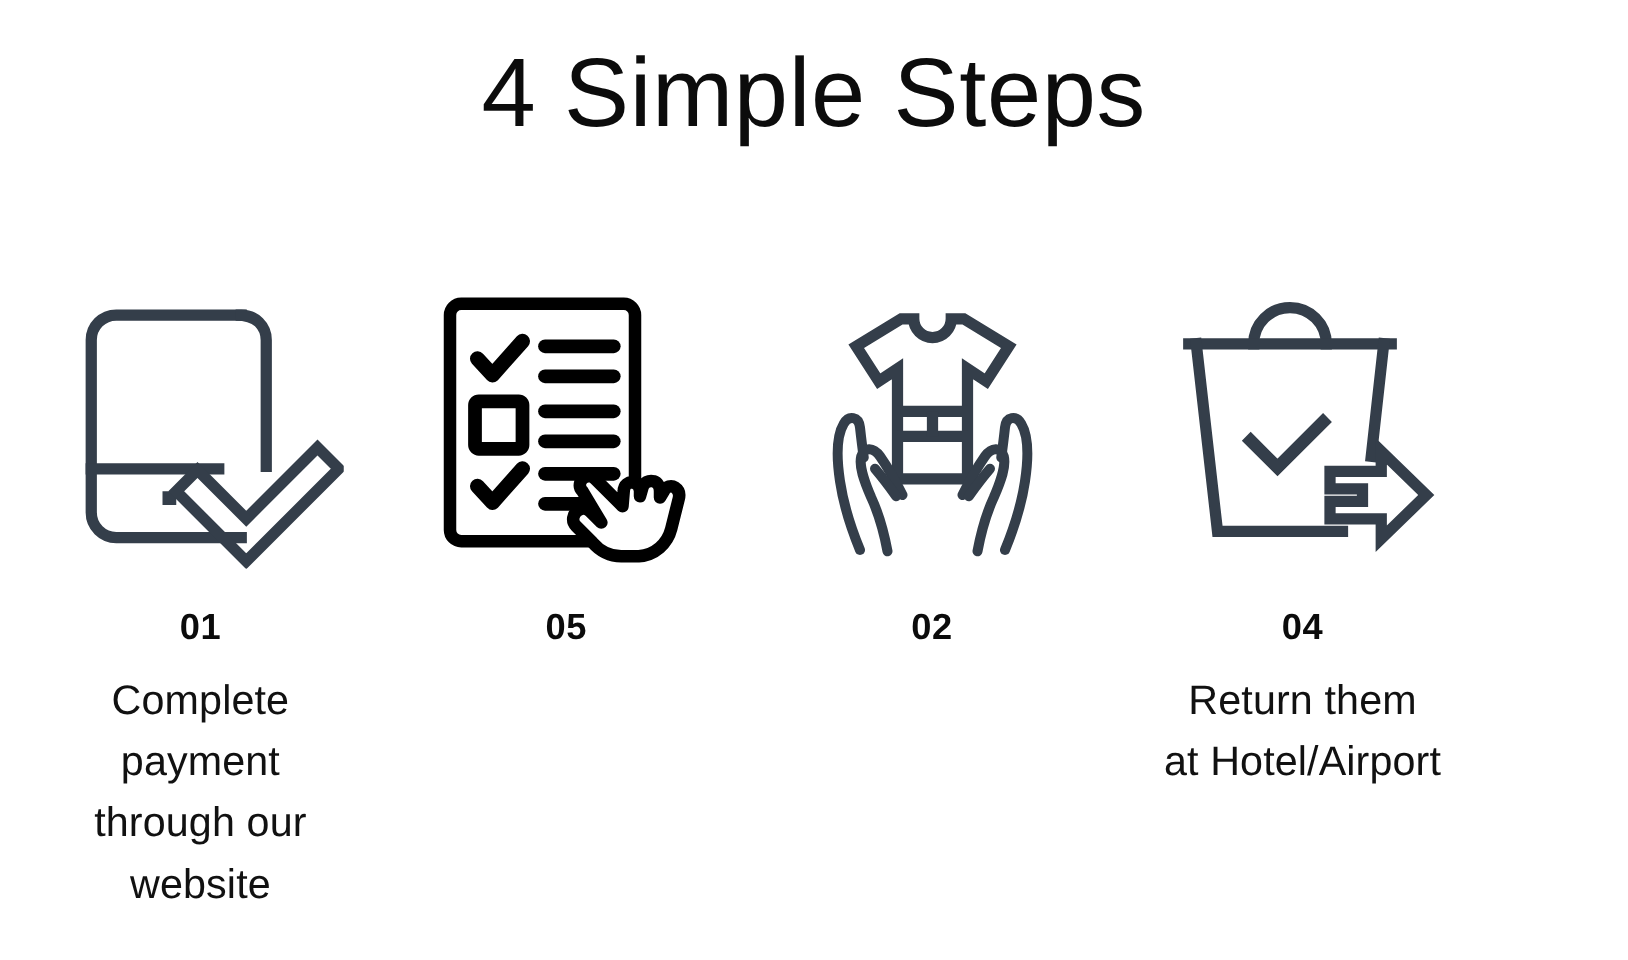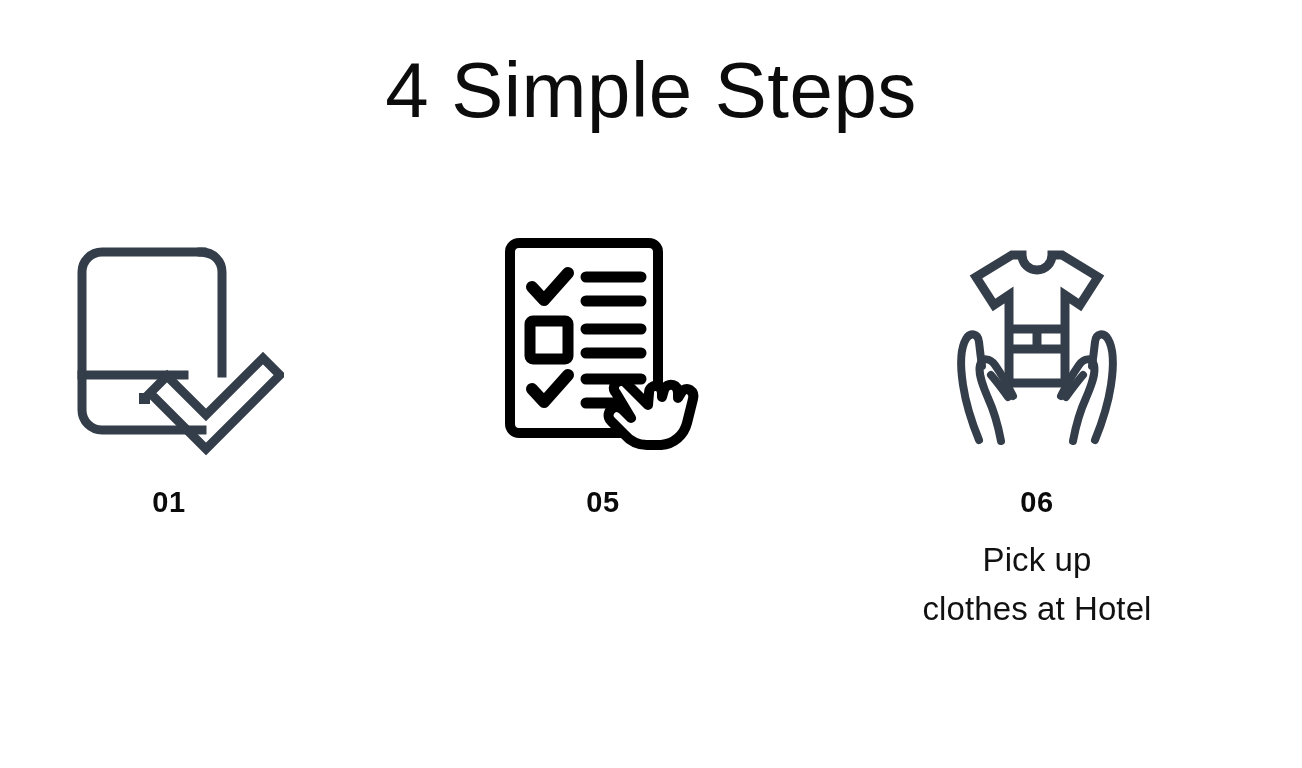--- a/index.html
+++ b/index.html
@@ -32,21 +32,20 @@
     left: 0;
     width: 1302px;
     text-align: center;
     font-family: "Liberation Sans", sans-serif;
     font-size: 78px;
     font-weight: 300;
     line-height: 1.05;
     letter-spacing: 0.5px;
     color: #0c0c0c;
     white-space: nowrap;
-    margin-top: 16px;
   }
 
   
   .steps {
     position: absolute;
     top: 214px;
     left: 0;
     width: 1206px;
     display: flex;
     flex-direction: row;
@@ -120,20 +119,24 @@
 
             <path d="M28 150 H130"></path>
 
             <rect x="85" y="168" width="11" height="11" fill="#343e4a" stroke="none"></rect>
 
             <path d="M113 151 L96 168 L152 224 L226 150 L209 133 L152 190 Z" stroke-linejoin="miter"></path>
           </g>
         </svg>
       </div>
       <div class="step-num">01</div>
+      <div class="step-desc">Complete
+payment
+through our
+website</div>
     </div>
 
     <div class="step s2">
       <div class="icon-wrap">
         <svg width="230" height="230" viewBox="0 0 230 230" fill="none" aria-hidden="true">
           <g stroke="#000000" fill="none">
 
             <rect x="22" y="18" width="148" height="190" rx="9" ry="9" stroke-width="10"></rect>
 
             <path d="M44 62 L56 75 L80 48" stroke-width="12" stroke-linecap="round" stroke-linejoin="round"></path>
@@ -225,20 +228,39 @@
             <path d="M151 216
                      C154 200 158 186 164 173
                      C170 159 174 148 172 140
                      C170 132 162 133 157 140
                      C150 150 144 161 139 171"></path>
             <path d="M161 150
                      C155 157 149 165 144 172"></path>
           </g>
         </svg>
       </div>
-      <div class="step-num">06</div>
-      <div class="step-desc">Pick up
-clothes at Hotel</div>
-    </div>
-
+      <div class="step-num">02</div>
+    </div>
+
+    <div class="step s4">
+      <div class="icon-wrap">
+        <svg width="230" height="230" viewBox="0 0 230 230" fill="none" aria-hidden="true">
+          <g stroke="#343e4a" fill="none" stroke-width="9" stroke-linecap="square" stroke-linejoin="miter">
+
+            <path d="M76 50 a29 29 0 0 1 58 0"></path>
+
+            <path d="M24 50 H186"></path>
+            <path d="M30 50 L47 200 H147"></path>
+            <path d="M180 50 L170 140"></path>
+
+            <path d="M70 124 L95 149 L135 109" stroke-width="10" stroke-linecap="butt" stroke-linejoin="miter"></path>
+          </g>
+
+          <path d="M137 152 H178 V136 L214 171 L178 206 V190 H137 V176 H163 V166 H137 Z" fill="none" stroke="#343e4a" stroke-width="9" stroke-linejoin="miter" stroke-linecap="square"></path>
+        </svg>
+      </div>
+      <div class="step-num">04</div>
+      <div class="step-desc">Return them
+at Hotel/Airport</div>
+    </div>
 
   </div>
 </div>
 
 </body></html>

